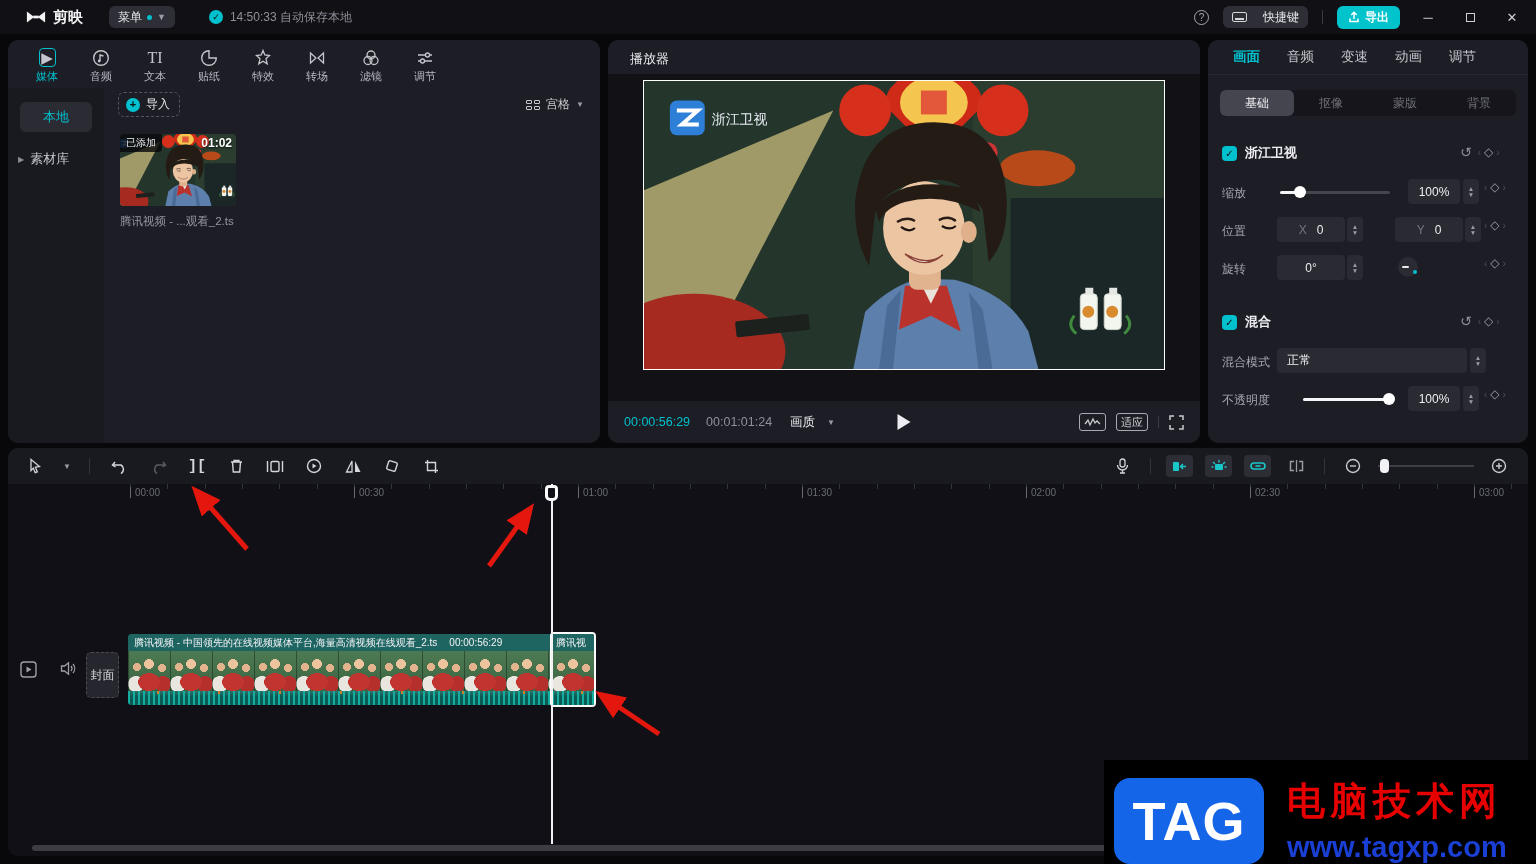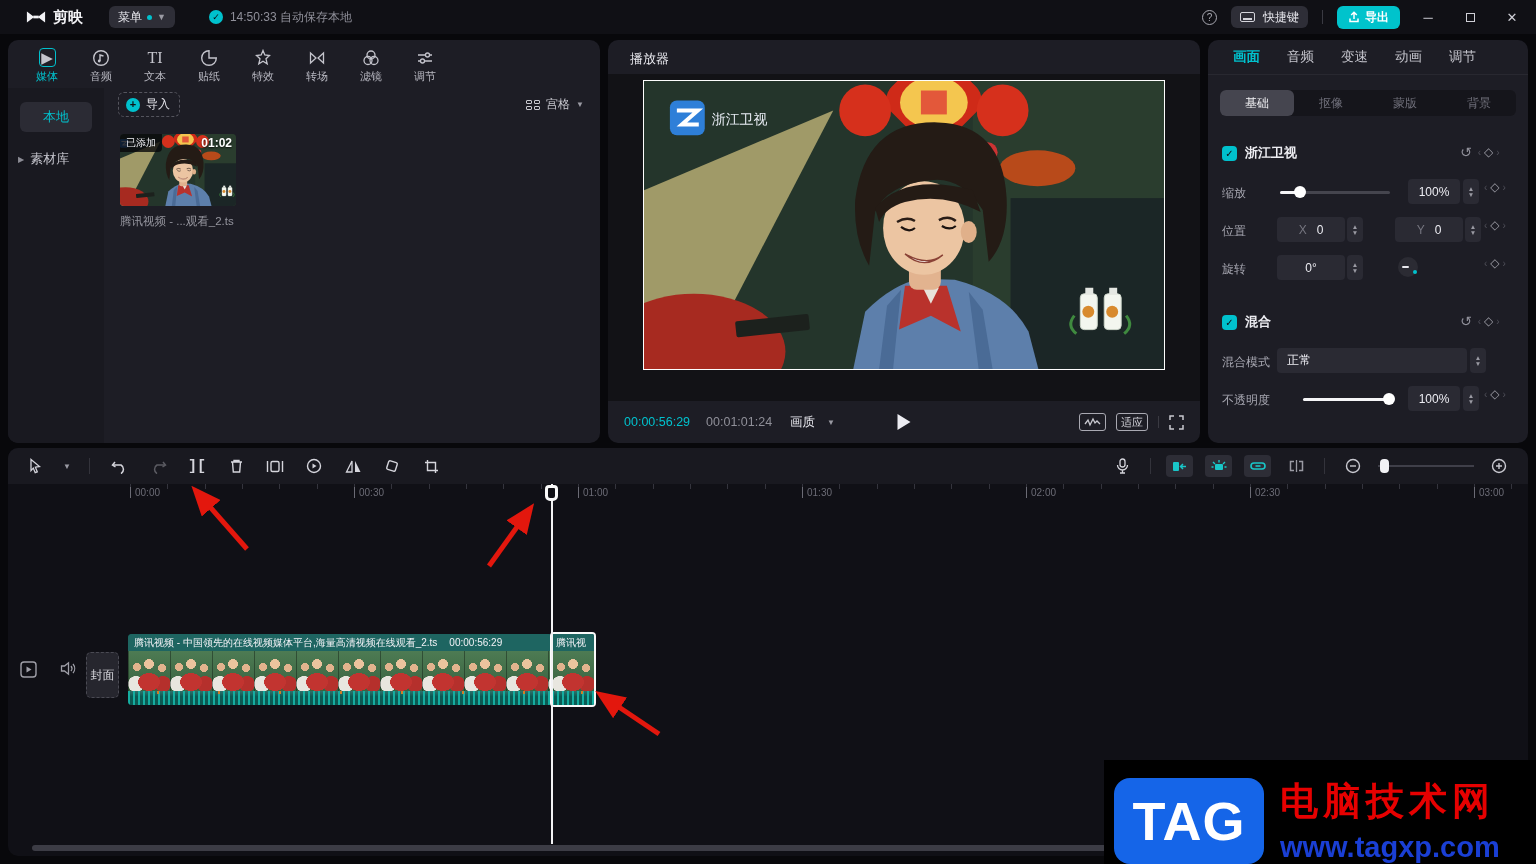--- a/index.html
+++ b/index.html
@@ -18,21 +18,21 @@
   .menu-dot { width:5px; height:5px; border-radius:50%; background:#00c1cd; }
   .menu-caret { color:#9a9aa3; font-size:9px; }
   .autosave { margin-left:34px; display:flex; align-items:center; gap:7px; color:#8f8f99; font-size:12px;}
   .save-check { width:14px; height:14px; border-radius:50%; background:#00c1cd; color:#0b0b0e;
     font-size:9px; display:flex; align-items:center; justify-content:center; font-weight:bold;}
   .project-id { position:absolute; left:0; right:0; text-align:center; color:#84848d; font-size:12px; }
   .tb-right { position:absolute; right:0; top:0; height:34px; display:flex; align-items:center; gap:14px; padding-right:10px;}
   .help-ic { width:15px; height:15px; border:1.4px solid #a9a9b2; border-radius:50%;
     color:#a9a9b2; font-size:10px; display:flex; align-items:center; justify-content:center;}
   .shortcut-btn { height:22px; background:#2e2e37; border-radius:6px; display:flex; align-items:center;
-    gap:8px; padding:0 9px; color:#e8e8ee; font-size:12px;}
+    gap:16px; padding:0 9px; color:#e8e8ee; font-size:12px;}
   .kb-ic { width:15px; height:10px; border:1.3px solid #d5d5dc; border-radius:2px; position:relative;}
   .kb-ic::after{content:""; position:absolute; left:2px; right:2px; bottom:1.5px; height:1.5px; background:#d5d5dc;}
   .tb-div { width:1px; height:14px; background:#3a3a42; }
   .export-btn { height:23px; background:#00c3cc; border-radius:6px; display:flex; align-items:center;
     gap:5px; padding:0 11px; color:#fff; font-size:12px; font-weight:bold;}
   .win-btn { color:#cfcfd6; width:28px; text-align:center; font-size:13px; }
   .win-max { display:inline-block; width:9px; height:9px; border:1.3px solid #cfcfd6; }
 
   
   .panel { position:absolute; background:#1d1d25; border-radius:10px; }
@@ -181,21 +181,21 @@
   .playhead-hd { position:absolute; left:537px; top:37px; width:13px; height:16px;
     border:3px solid #fafafa; border-radius:4px 4px 5px 5px; background:#101016;}
   .hscroll { position:absolute; left:24px; top:397px; width:1488px; height:6px; background:#3c3c45; border-radius:3px;}
 
   
   #arrows { position:absolute; left:0; top:0; width:1536px; height:864px; pointer-events:none; z-index:40;}
   .watermark { position:absolute; left:1104px; top:760px; width:432px; height:104px; background:#000;
     display:flex; align-items:flex-end; gap:16px; padding-left:10px; z-index:50;}
   .wm-logo { width:150px; height:86px; background:#1565e8; border-radius:16px; color:#fff;
     font-size:54px; font-weight:bold; display:flex; align-items:center; justify-content:center; letter-spacing:1px;}
-  .wm-col { display:flex; flex-direction:column; gap:4px;}
+  .wm-col { display:flex; flex-direction:column; gap:4px;margin-left:7px;}
   .wm-name { color:#e60000; font-size:38px; font-weight:bold; letter-spacing:5px;}
   .wm-url { color:#1a3fd4; font-size:29px; font-weight:bold;}
 </style>
 </head>
 <body>
 
 <svg width="0" height="0" style="position:absolute">
   <defs>
     <symbol id="scene" viewBox="0 0 522 290" preserveAspectRatio="xMidYMid slice">
       <rect width="522" height="290" fill="#24352b"></rect>

